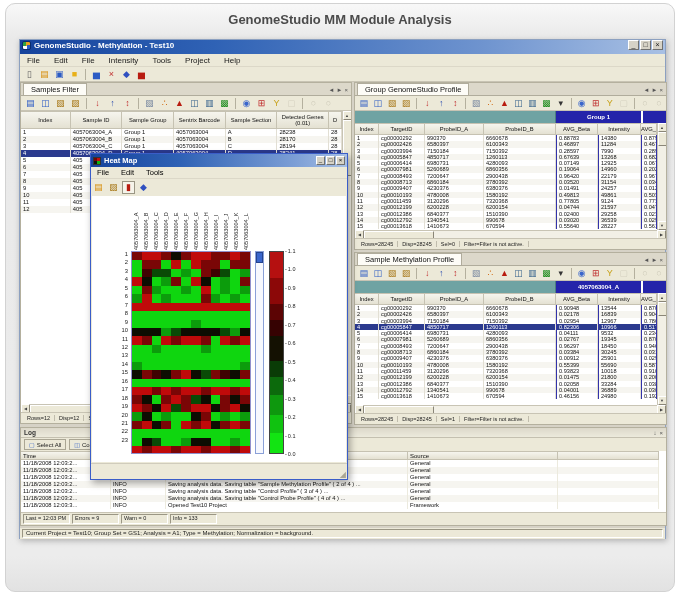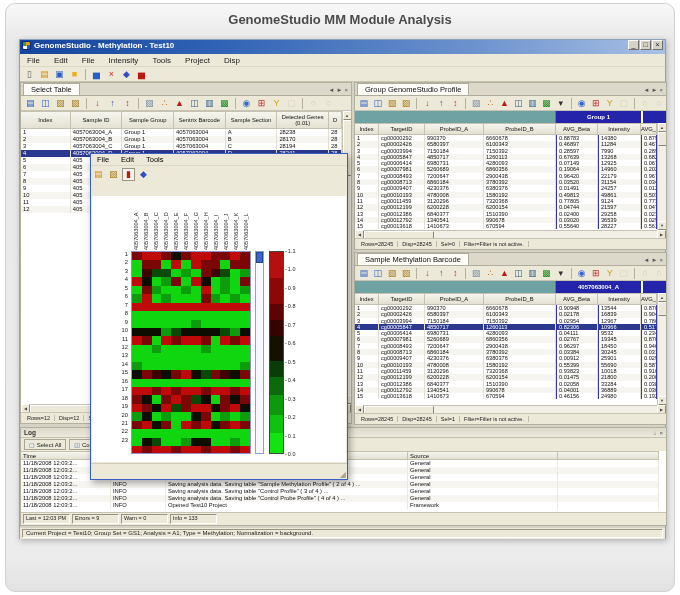--- a/index.html
+++ b/index.html
@@ -147,37 +147,37 @@
             <div class="wbtn">×</div>
           </span>
       </div>
       <div class="menubar" id="main-menu">
           <div class="mi">File</div>
           <div class="mi">Edit</div>
           <div class="mi">File</div>
           <div class="mi">Intensity</div>
           <div class="mi">Tools</div>
           <div class="mi">Project</div>
-          <div class="mi">Disp</div>
+          <div class="mi">Help</div>
         </div>
       <div class="toolbar main-tb" id="main-toolbar">
           <div class="tbicon" style="color: rgb(96, 96, 96);">▯</div>
           <div class="tbicon" style="color: rgb(216, 144, 16);">▤</div>
           <div class="tbicon" style="color: rgb(43, 91, 196);">▣</div>
           <div class="tbicon" style="color: rgb(232, 176, 24);">■</div>
           <div class="tbsep"></div>
           <div class="tbicon" style="color: rgb(43, 91, 196);">▅</div>
           <div class="tbicon" style="color: rgb(192, 48, 48);">×</div>
           <div class="tbicon" style="color: rgb(48, 80, 192);">◆</div>
           <div class="tbicon" style="color: rgb(184, 28, 16);">▅</div>
         </div>
 
       <div class="panel p-samples">
         <div class="tabstrip">
-          <div class="tab">Select Table</div>
+          <div class="tab">Samples Filter</div>
           <div class="tabnav">
               <span>◄</span>
               <span>►</span>
               <span>×</span>
             </div>
         </div>
         <div class="toolbar ptoolbar" id="samples-toolbar">
             <div class="tbicon" style="color: rgb(43, 91, 196);">▤</div>
             <div class="tbicon" style="color: rgb(43, 91, 196);">◫</div>
             <div class="tbicon" style="color: rgb(168, 120, 24);">▧</div>
@@ -543,21 +543,21 @@
         <div class="pstatus" id="group-status">
             <div class="seg">Rows=28245</div>
             <div class="seg">Disp=28245</div>
             <div class="seg">Sel=0</div>
             <div class="seg">Filter=Filter is not active.</div>
           </div>
       </div>
 
       <div class="panel p-sample">
         <div class="tabstrip">
-          <div class="tab">Sample Methylation Barcode</div>
+          <div class="tab">Sample Methylation Profile</div>
           <div class="tabnav">
               <span>◄</span>
               <span>►</span>
               <span>×</span>
             </div>
         </div>
         <div class="toolbar ptoolbar" id="sample-toolbar">
             <div class="tbicon" style="color: rgb(43, 91, 196);">▤</div>
             <div class="tbicon" style="color: rgb(43, 91, 196);">◫</div>
             <div class="tbicon" style="color: rgb(168, 120, 24);">▧</div>
@@ -837,20 +837,29 @@
             <div class="lsbox">Warn = 0</div>
             <div class="lsbox">Info = 133</div>
           </div>
       </div>
 
       <div class="statusbar">
         <div class="sbox">Current Project = Test10; Group Set = GS1; Analysis = A1; Type = Methylation; Normalization = background.</div>
       </div>
 
       <div class="hmwin">
+        <div class="hmtitle">
+          <span class="hmicon"></span>
+          <span class="hmtitletext">Heat Map</span>
+          <span id="hm-winbtns" style="display:flex">
+              <div class="hmbtn">_</div>
+              <div class="hmbtn">□</div>
+              <div class="hmbtn">×</div>
+            </span>
+        </div>
         <div class="hmmenu" id="hm-menu">
             <div class="mi">File</div>
             <div class="mi">Edit</div>
             <div class="mi">Tools</div>
           </div>
         <div class="toolbar hmtools" id="hm-toolbar">
             <div class="tbicon" style="color: rgb(216, 144, 16);">▤</div>
             <div class="tbicon" style="color: rgb(168, 120, 24);">▨</div>
             <div class="tbicon pressed" style="color: rgb(184, 28, 16);">▮</div>
             <div class="tbicon" style="color: rgb(48, 80, 192);">◆</div>

